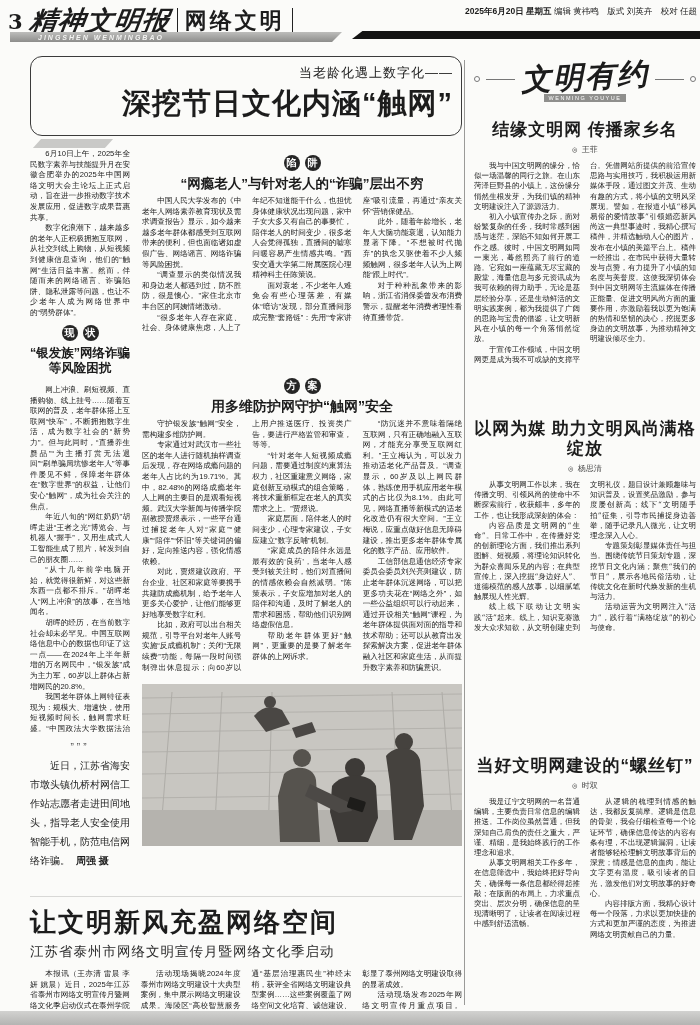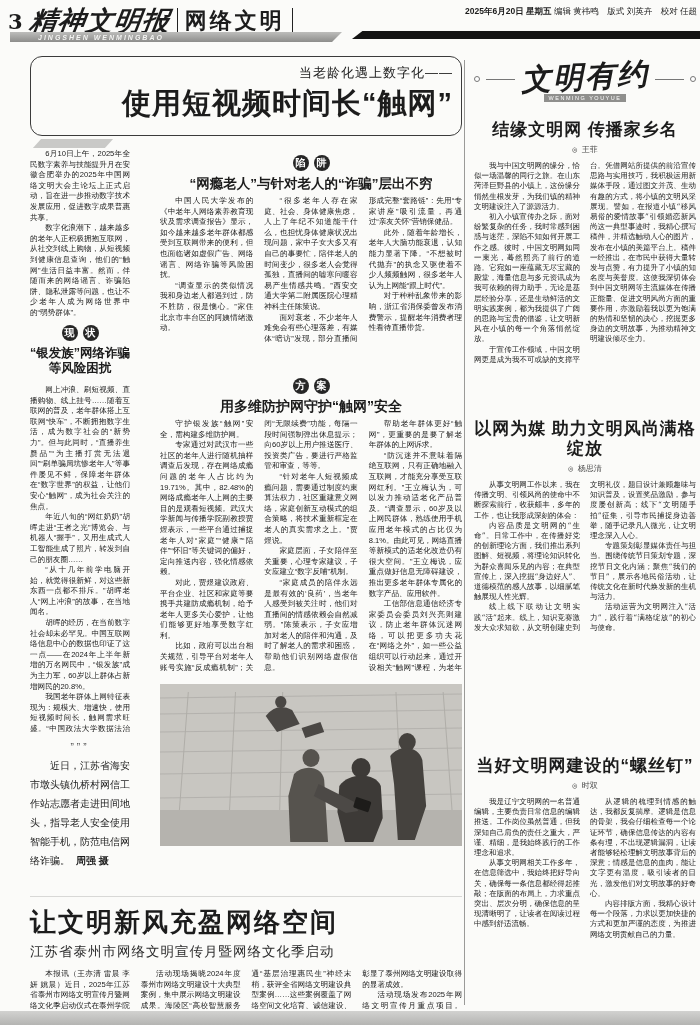--- a/index.html
+++ b/index.html
@@ -23,21 +23,21 @@
   .blackbar{position:absolute;left:352px;top:31px;width:348px;height:8px;background:#141414;
             clip-path:polygon(3% 0,100% 0,100% 100%,0 100%);}
 
   
   .feature{position:absolute;left:30px;top:56px;width:432px;}
   .hbox{border:1.5px solid #3b3b3b;border-radius:12px;padding:7px 8px 11px;text-align:right;position:relative;}
   .kicker{font-size:13px;letter-spacing:1px;}
   .btitle{font-size:29px;font-weight:bold;letter-spacing:1px;margin-top:2px;}
   .hshadow{position:absolute;left:6px;bottom:-13px;width:72px;height:9px;background:#c9c9c7;
            transform:skewX(-42deg);}
-  .frow{display:flex;gap:30px;margin-top:13px;}
+  .frow{display:flex;gap:12px;margin-top:13px;}
   .colA{width:100px;flex:none;}
   .colMain{flex:1;min-width:0;}
   p.sm{margin:0;text-indent:2em;text-align:justify;font-size:7.6px;line-height:10.6px;color:#202020;}
   .introblk{height:170px;overflow:hidden;}
   .secthead{text-align:center;margin:6px 0 5px;}
   .badges{display:flex;justify-content:center;gap:5px;}
   .bcircle{width:16px;height:16px;border-radius:50%;background:#262626;color:#fff;
            font-size:10px;line-height:16px;text-align:center;font-weight:bold;}
   .subhead{font-weight:bold;font-size:12.5px;line-height:15px;margin-top:5px;}
   .statusblk{height:348px;overflow:hidden;margin-top:9px;}
@@ -98,21 +98,21 @@
     <div class="graystrip">
       <span>JINGSHEN WENMINGBAO</span>
     </div>
     <div class="blackbar"></div>
   </div>
 
   <div class="feature">
 
     <div class="hbox">
       <div class="kicker">当老龄化遇上数字化——</div>
-      <div class="btitle">使用短视频时间长“触网”</div>
+      <div class="btitle">深挖节日文化内涵“触网”</div>
       <div class="hshadow"></div>
     </div>
 
     <div class="frow">
 
       <div class="colA">
         <div class="introblk">
           <p class="sm">6月10日上午，2025年全民数字素养与技能提升月在安徽合肥举办的2025年中国网络文明大会主论坛上正式启动，旨在进一步推动数字技术发展应用，促进数字成果普惠共享。</p>
           <p class="sm">数字化浪潮下，越来越多的老年人正积极拥抱互联网，从社交到线上购物，从短视频到健康信息查询，他们的“触网”生活日益丰富。然而，伴随而来的网络谣言、诈骗陷阱、隐私泄露等问题，也让不少老年人成为网络世界中的“弱势群体”。</p>
           <p class="sm">如何构建更友好、更安全的适老化“网络环境”，让技术“适老”，让文明“护老”？多地给出了自己的答案。</p>
@@ -162,21 +162,21 @@
             <span class="bcircle">案</span>
           </div>
           <div class="subhead" style="font-size:14px;">用多维防护网守护“触网”安全</div>
         </div>
         <div class="pcblk">
           <p class="sm">守护银发族“触网”安全，需构建多维防护网。</p>
           <p class="sm">专家通过对武汉市一些社区的老年人进行随机抽样调查后发现，存在网络成瘾问题的老年人占比约为19.71%。其中，82.48%的网络成瘾老年人上网的主要目的是观看短视频。武汉大学新闻与传播学院副教授贾煜表示，一些平台通过捕捉老年人对“家庭”“健康”“陪伴”“怀旧”等关键词的偏好，定向推送内容，强化情感依赖。</p>
           <p class="sm">对此，贾煜建议政府、平台企业、社区和家庭等要携手共建防成瘾机制，给予老年人更多关心爱护，让他们能够更好地享受数字红利。</p>
           <p class="sm">比如，政府可以出台相关规范，引导平台对老年人账号实施“反成瘾机制”；关闭“无限续费”功能，每隔一段时间强制弹出休息提示；向60岁以上用户推送医疗、投资类广告，要进行严格监管和审查，等等。</p>
           <p class="sm">“针对老年人短视频成瘾问题，需要通过制度约束算法权力，社区重建意义网络，家庭创新互动模式的组合策略，将技术重新框定在老人的真实需求之上。”贾煜说。</p>
-          <p class="sm">家庭层面，子女陪伴至关重要，心理专家建议，子女应建立“数字反哺”机制。</p>
+          <p class="sm">家庭层面，陪伴老人的时间变少，心理专家建议，子女应建立“数字反哺”机制。</p>
           <p class="sm">“家庭成员的陪伴永远是最有效的‘良药’，当老年人感受到被关注时，他们对直播间的情感依赖会自然减弱。”陈策表示，子女应增加对老人的陪伴和沟通，及时了解老人的需求和困惑，帮助他们识别网络虚假信息。</p>
           <p class="sm">帮助老年群体更好“触网”，更重要的是要了解老年群体的上网诉求。</p>
           <p class="sm">“防沉迷并不意味着隔绝互联网，只有正确地融入互联网，才能充分享受互联网红利。”王立梅认为，可以发力推动适老化产品普及。“调查显示，60岁及以上网民群体，熟练使用手机应用老年模式的占比仅为8.1%。由此可见，网络直播等新模式的适老化改造仍有很大空间。”王立梅说，应重点做好信息无障碍建设，推出更多老年群体专属化的数字产品、应用软件。</p>
           <p class="sm">工信部信息通信经济专家委员会委员刘兴亮则建议，防止老年群体沉迷网络，可以把更多功夫花在“网络之外”，如一些公益组织可以行动起来，通过开设相关“触网”课程，为老年群体提供面对面的指导和技术帮助；还可以从教育出发探索解决方案，促进老年群体融入社区和家庭生活，从而提升数字素养和防骗意识。</p>
 
         </div>
 
         <svg class="photo" viewBox="0 0 320 162" preserveAspectRatio="none" role="img">
           <rect width="320" height="162" fill="#c8c6c1"></rect>
           <g stroke="#b3b1ac" stroke-width="1">

